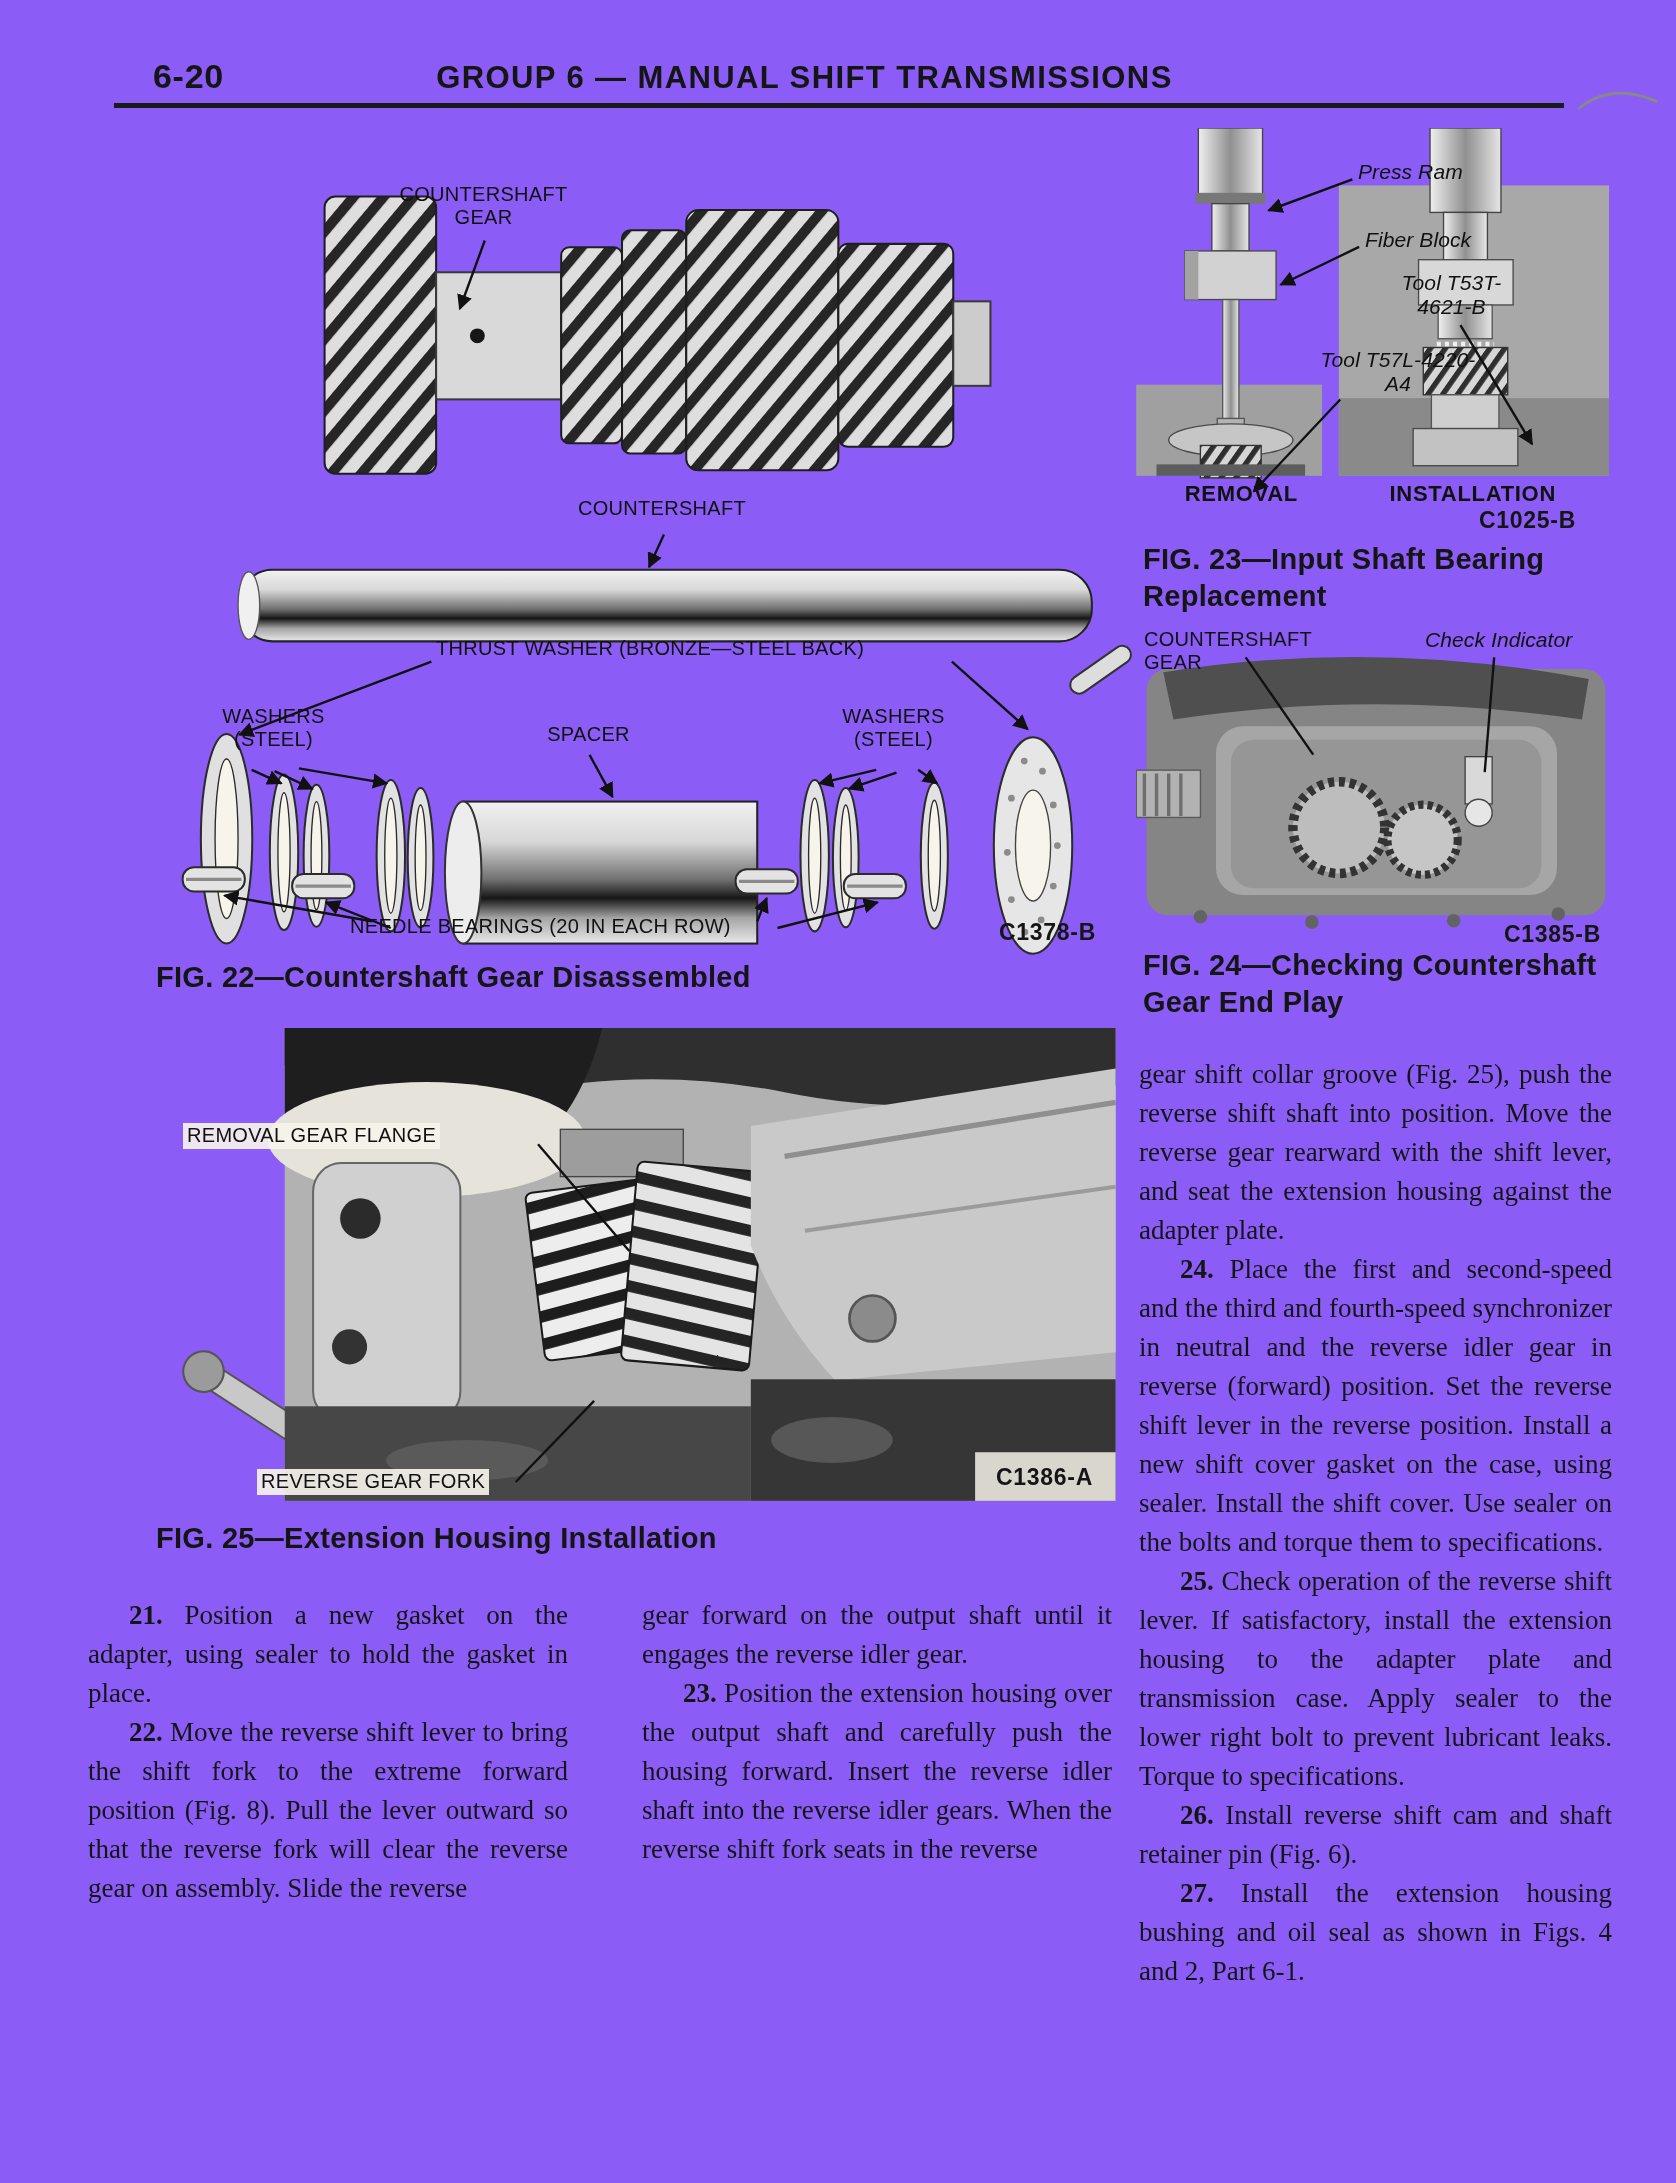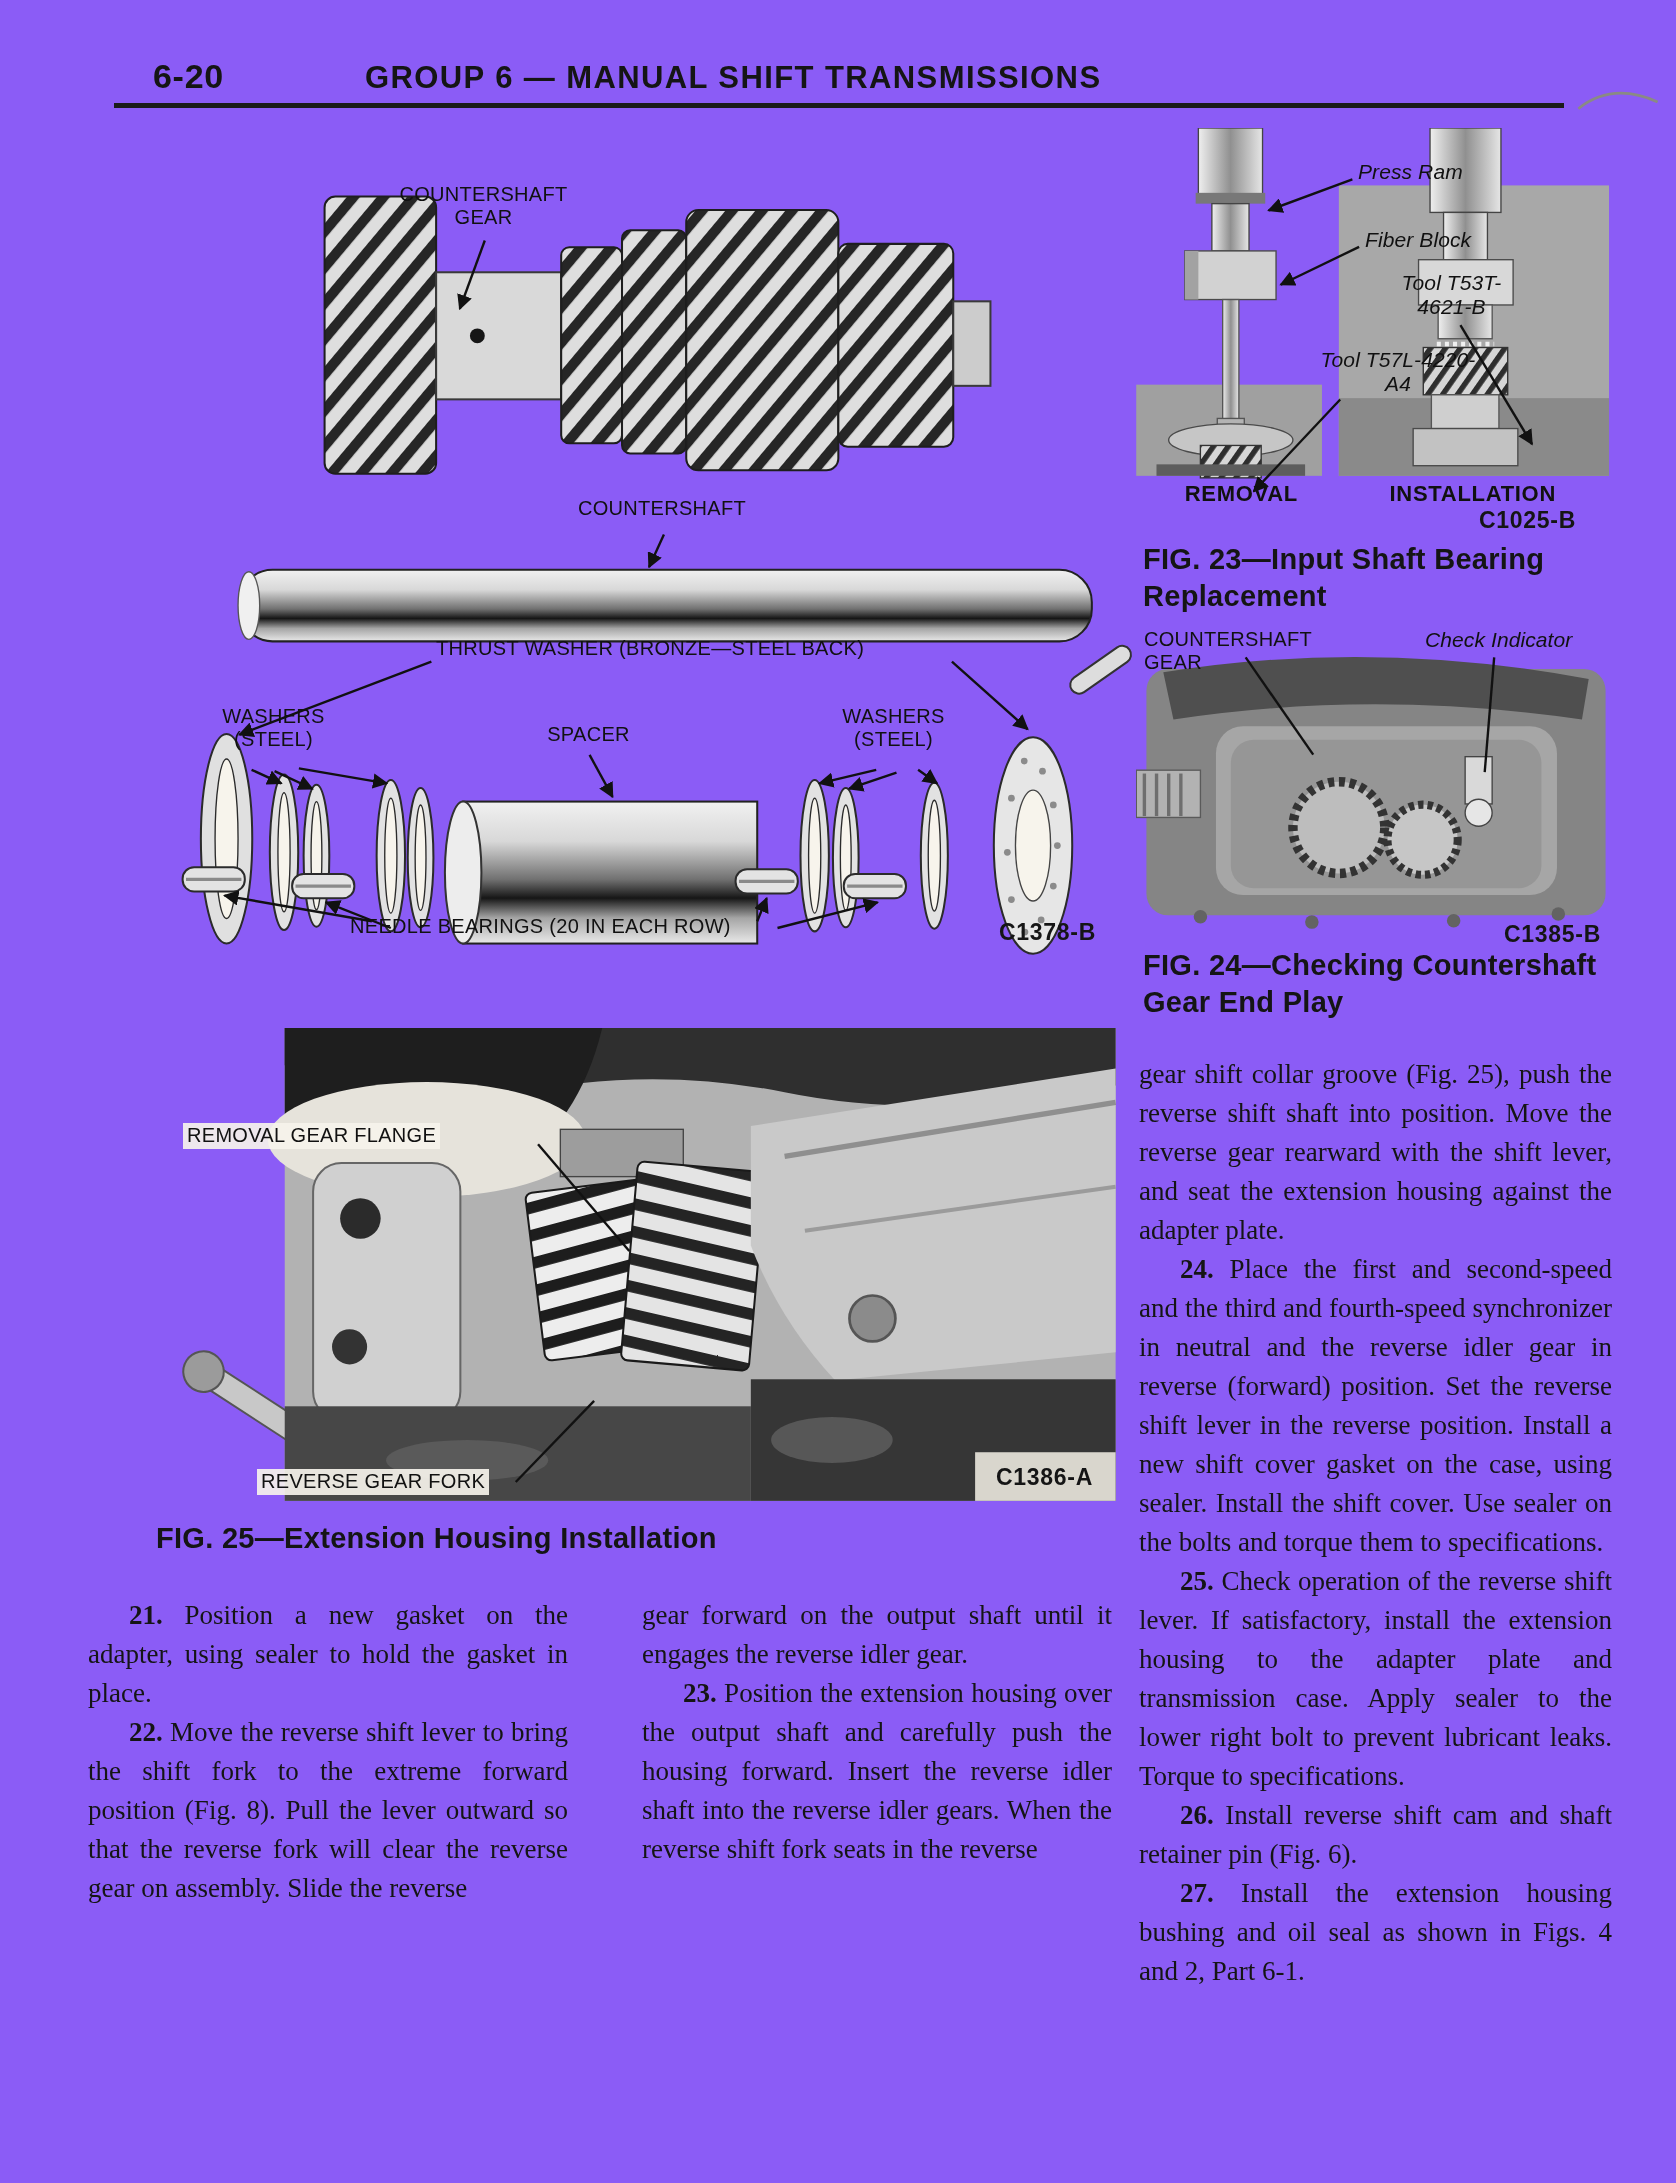--- a/index.html
+++ b/index.html
@@ -8,21 +8,21 @@
     background:#8b5cf6; color:#151515;
     font-family:"Liberation Serif", serif;
   }
   
   .pageno {
     position:absolute; left:153px; top:57px;
     font-family:"Liberation Sans", sans-serif; font-weight:bold;
     font-size:34px; letter-spacing:0.7px;
   }
   .htitle {
-    position:absolute; left:365px; top:60px; width:879px; text-align:left;
+    position:absolute; left:365px; top:60px; width:879px; text-align:center;
     font-family:"Liberation Sans", sans-serif; font-weight:bold;
     font-size:31px; letter-spacing:1.4px; white-space:nowrap;
   }
   .hrule { position:absolute; left:114px; top:103px; width:1450px; height:4.7px; background:#1b1b1b; }
   .curl { position:absolute; left:1575px; top:76px; }
 
   
   .fig { position:absolute; }
   .fig svg.art { position:absolute; left:0; top:0; }
 
@@ -172,20 +172,21 @@
 
     <div class="lbl c" style="left:308px; top:27px; width:189px;">COUNTERSHAFT GEAR</div>
     <div class="lbl c" style="left:473px; top:341px; width:216px;">COUNTERSHAFT</div>
     <div class="lbl" style="left:355px; top:481px; width:527px;">THRUST WASHER (BRONZE—STEEL BACK)</div>
     <div class="lbl c" style="left:118px; top:549px; width:149px;">WASHERS (STEEL)</div>
     <div class="lbl c" style="left:433px; top:567px; width:149px;">SPACER</div>
     <div class="lbl c" style="left:738px; top:549px; width:149px;">WASHERS (STEEL)</div>
     <div class="lbl" style="left:269px; top:759px; width:433px;">NEEDLE BEARINGS (20 IN EACH ROW)</div>
     <div class="code" style="left:918px; top:763px;">C1378-B</div>
   </div>
+  <div class="figcap" style="left:156px; top:959px; width:744px;">FIG. 22—Countershaft Gear Disassembled</div>
 
   <div class="fig" style="left:1136px; top:128px; width:480px; height:412px;">
     <svg class="art" width="480" height="412" viewBox="0 0 710 610">
       <defs>
         <marker id="m23" viewBox="0 0 10 10" refX="9" refY="5" markerWidth="6.5" markerHeight="6.5" orient="auto-start-reverse">
           <path d="M0,0 L10,5 L0,10 z" fill="#111"></path>
         </marker>
         <linearGradient id="cyl23" x1="0" y1="0" x2="1" y2="0">
           <stop offset="0" stop-color="#efefef"></stop>
             <stop offset=".5" stop-color="#909090"></stop>

